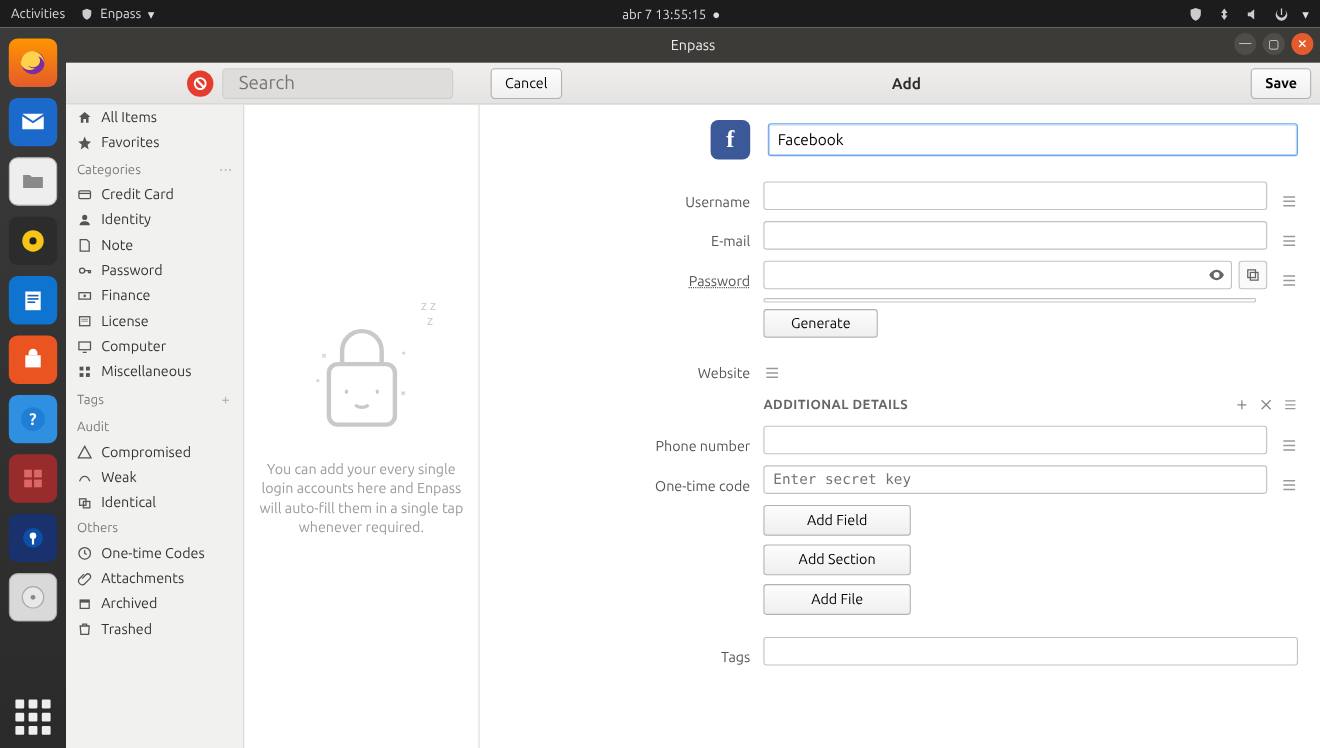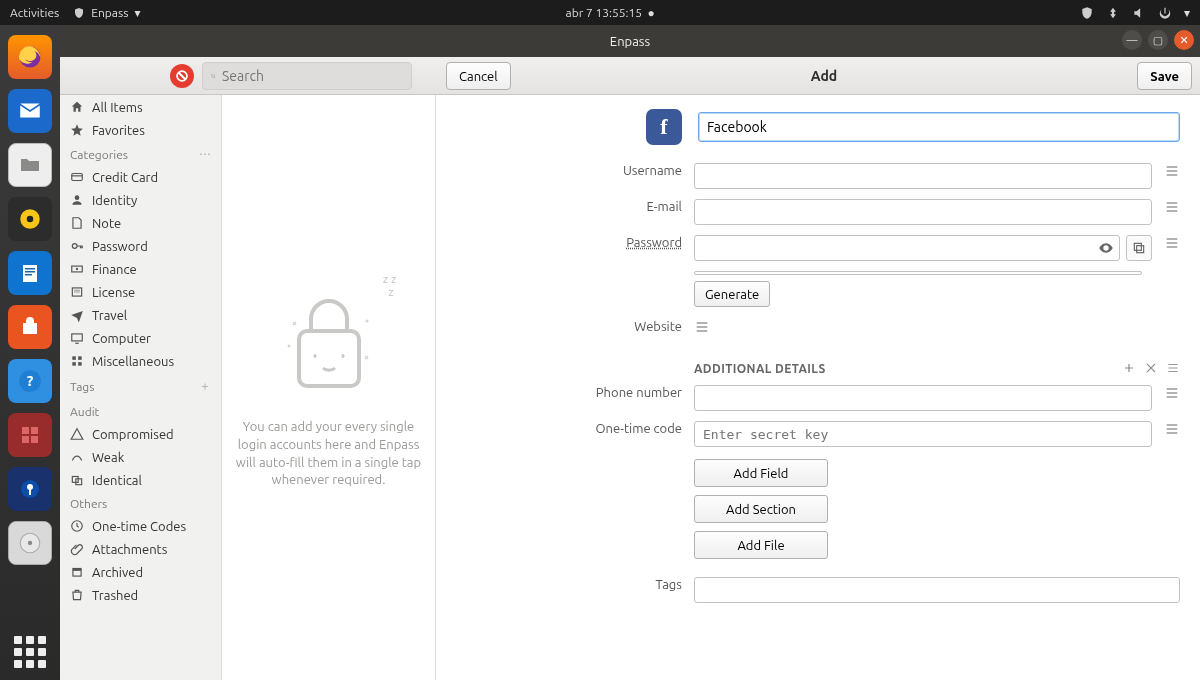--- a/index.html
+++ b/index.html
@@ -35,21 +35,21 @@
   .titlebar .wc { position:absolute; right:6px; top:5px; display:flex; gap:6px; }
   .wc .btn { width:20px; height:20px; border-radius:50%; background:#4e4d49; color:#ddd; display:flex; align-items:center; justify-content:center; font-size:11px; }
   .wc .close { background:#e55b2b; color:#fff; }
 
   
   .toolbar { height:38px; background: linear-gradient(#f0efee,#e4e3e1); border-bottom:1px solid #c7c6c3; display:flex; align-items:center; padding:0 8px; gap:8px; }
   .toolbar .spacer-left { width:126px; display:flex; justify-content:flex-end; align-items:center; }
   .sync-badge { width:24px; height:24px; border-radius:50%; background:#e43d30; display:flex; align-items:center; justify-content:center; }
   .sync-badge svg { fill:#fff; }
   .search { width:210px; height:28px; background:#dedddb; border:1px solid #cfcecb; border-radius:4px; display:flex; align-items:center; padding:0 8px; gap:6px; color:#777; }
-  .search input { border:none; background:transparent; outline:none; font-size:14px; flex:1; color:#0c4a6e; }
+  .search input { border:none; background:transparent; outline:none; font-size:17px; flex:1; color:#0c4a6e; }
   .btn-outline { height:28px; padding:0 12px; background:linear-gradient(#fdfdfd,#efefef); border:1px solid #b2b1ae; border-radius:4px; font-size:13px; cursor:pointer; }
   .tb-title { flex:1; text-align:center; font-weight:600; font-size:14px; }
   .save { margin-left:auto; font-weight:600; }
 
   
   .body { flex:1; display:flex; overflow:hidden; }
   .sidebar { width:162px; background:#f1f1ef; border-right:1px solid #dcdbd8; overflow:auto; font-size:13px; }
   .sb-item { display:flex; align-items:center; gap:8px; padding:4px 10px; height:23px; cursor:pointer; color:#333; }
   .sb-item.sel { background:#dedcd9; }
   .sb-head { padding:6px 10px 4px; color:#7a7a78; font-size:12px; display:flex; align-items:center; justify-content:space-between; }
@@ -59,35 +59,35 @@
   .listcol { width:214px; border-right:1px solid #dcdbd8; padding:0 10px; display:flex; flex-direction:column; align-items:center; justify-content:center; text-align:center; color:#9a9a98; font-size:13px; }
   .lockart { color:#c9c9c7; margin-bottom:20px; position:relative; }
   .lockart .zz { position:absolute; right:-18px; top:-14px; font-size:12px; color:#c4c4c2; }
   .listcol p { line-height:1.35; padding:0 2px; }
 
   .form { flex:1; overflow:auto; padding:14px 20px 20px 10px; }
   .hdr { display:flex; align-items:center; gap:16px; margin-bottom:18px; padding-left:200px; }
   .fb-icon { width:36px; height:36px; background:#3b5998; border-radius:7px; color:#fff; font-weight:700; font-size:22px; display:flex; align-items:center; justify-content:center; font-family: Georgia, serif; }
   .hdr input { flex:1; height:30px; border:1px solid #6aa7e8; border-radius:3px; padding:0 8px; font-size:14px; outline:none; box-shadow:inset 0 0 0 1px #bcd7f1; }
 
-  .row { display:flex; align-items:flex-start; gap:12px; margin-bottom:8px; min-height:28px; }
+  .row { display:flex; align-items:flex-end; gap:12px; margin-bottom:8px; min-height:28px; }
   .row .lbl { width:236px; text-align:right; color:#555; font-size:13px; }
   .row .lbl.link { text-decoration:underline dotted; cursor:pointer; }
   .row .fld { flex:1; display:flex; align-items:center; gap:6px; }
   .row .fld input { flex:1; height:26px; border:1px solid #c3c2bf; border-radius:3px; padding:0 8px; font-size:13px; background:#fff; }
   .side-icon { width:16px; height:16px; fill:#888; cursor:pointer; flex-shrink:0; }
   .icon-btn { width:26px; height:26px; border:1px solid #c3c2bf; border-radius:3px; background:#fafafa; display:flex; align-items:center; justify-content:center; cursor:pointer; }
   .pw-row .fld input { padding-right:30px; }
   .eye-wrap { position:relative; flex:1; display:flex; }
   .eye-wrap input { flex:1; height:26px; border:1px solid #c3c2bf; border-radius:3px; padding:0 30px 0 8px; font-size:13px; }
   .eye-wrap .eye { position:absolute; right:6px; top:5px; cursor:pointer; }
   .pw-meter { height:4px; border:1px solid #c3c2bf; border-radius:2px; margin:2px 0 6px 248px; width:448px; background:#fff; }
 
   .gen-row { margin-left:248px; margin-bottom:12px; }
-  .btn-sm { height:26px; padding:0 10px; background:linear-gradient(#fdfdfd,#efefef); border:1px solid #b2b1ae; border-radius:3px; font-size:13px; cursor:pointer; }
+  .btn-sm { height:26px; padding:0 24px; background:linear-gradient(#fdfdfd,#efefef); border:1px solid #b2b1ae; border-radius:3px; font-size:13px; cursor:pointer; }
 
   .sect { display:flex; align-items:center; margin:14px 0 10px 248px; color:#666; font-size:12px; letter-spacing:0.4px; }
   .sect .t { font-weight:700; }
   .sect .acts { margin-left:auto; display:flex; gap:8px; color:#888; }
   .sect .acts svg { cursor:pointer; }
 
   .add-btns { margin-left:248px; display:flex; flex-direction:column; gap:8px; margin-top:10px; }
   .add-btns button { width:134px; height:28px; background:linear-gradient(#fdfdfd,#efefef); border:1px solid #b2b1ae; border-radius:3px; font-size:13px; cursor:pointer; }
 
   .tags-row input { width:170px !important; flex:none; }
@@ -289,26 +289,20 @@
         </div>
       <div class="sb-item">
           <svg viewBox="0 0 24 24">
             <rect x="4" y="5" width="16" height="14" fill="none" stroke="#555" stroke-width="2"></rect>
             <path d="M7 9h10M7 12h10" stroke="#555"></path>
           </svg>
           <span>License</span>
         </div>
       <div class="sb-item">
           <svg viewBox="0 0 24 24">
-            <path d="M2 12l20-7-7 20-3-8-10-5z"></path>
-          </svg>
-          <span>Travel</span>
-        </div>
-      <div class="sb-item">
-          <svg viewBox="0 0 24 24">
             <rect x="3" y="5" width="18" height="12" fill="none" stroke="#555" stroke-width="2"></rect>
             <path d="M9 21h6" stroke="#555" stroke-width="2"></path>
           </svg>
           <span>Computer</span>
         </div>
       <div class="sb-item">
           <svg viewBox="0 0 24 24">
             <rect x="4" y="4" width="6" height="6"></rect>
             <rect x="14" y="4" width="6" height="6"></rect>
             <rect x="4" y="14" width="6" height="6"></rect>

